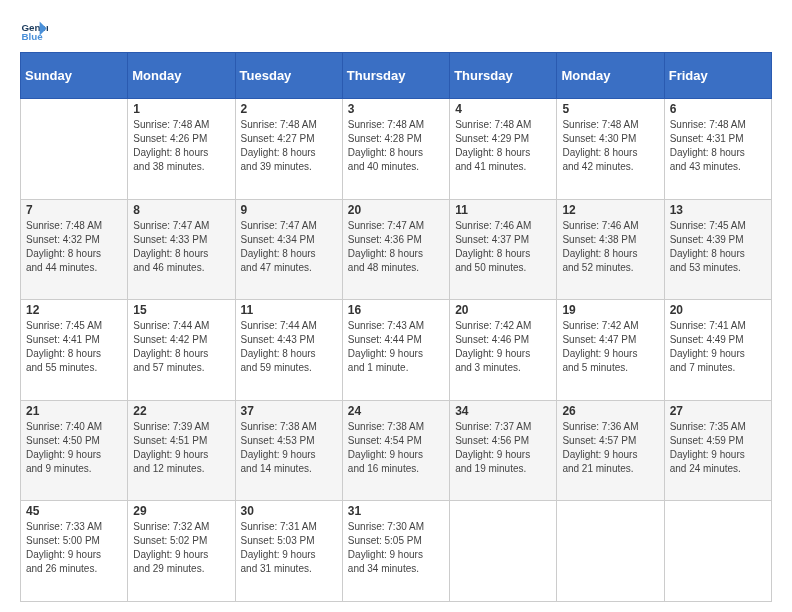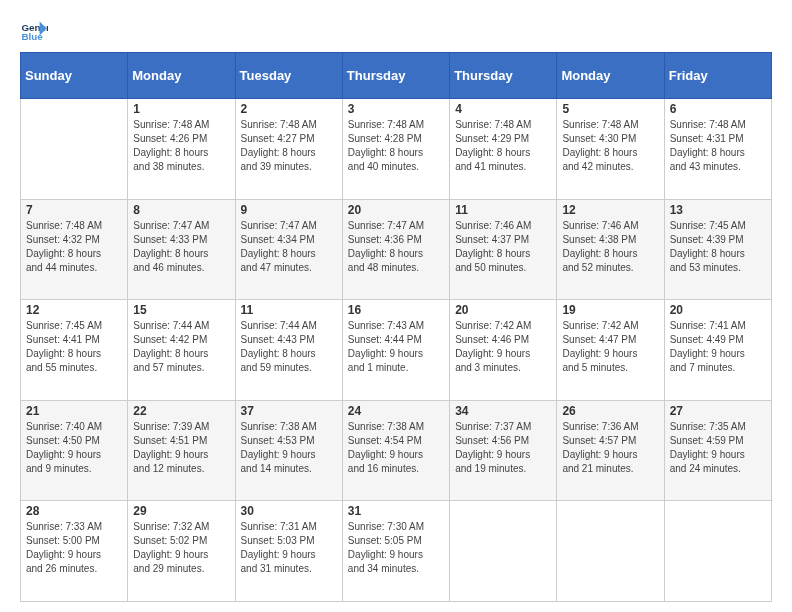--- a/index.html
+++ b/index.html
@@ -230,21 +230,21 @@
             <span class="day-num">26</span>
             <div class="day-info">Sunrise: 7:36 AM<br>Sunset: 4:57 PM<br>Daylight: 9 hours<br>and 21 minutes.</div>
           </td>
           <td>
             <span class="day-num">27</span>
             <div class="day-info">Sunrise: 7:35 AM<br>Sunset: 4:59 PM<br>Daylight: 9 hours<br>and 24 minutes.</div>
           </td>
         </tr>
         <tr>
           <td>
-            <span class="day-num">28</span>
+            <span class="day-num">45</span>
             <div class="day-info">Sunrise: 7:33 AM<br>Sunset: 5:00 PM<br>Daylight: 9 hours<br>and 26 minutes.</div>
           </td>
           <td>
             <span class="day-num">29</span>
             <div class="day-info">Sunrise: 7:32 AM<br>Sunset: 5:02 PM<br>Daylight: 9 hours<br>and 29 minutes.</div>
           </td>
           <td>
             <span class="day-num">30</span>
             <div class="day-info">Sunrise: 7:31 AM<br>Sunset: 5:03 PM<br>Daylight: 9 hours<br>and 31 minutes.</div>
           </td>

